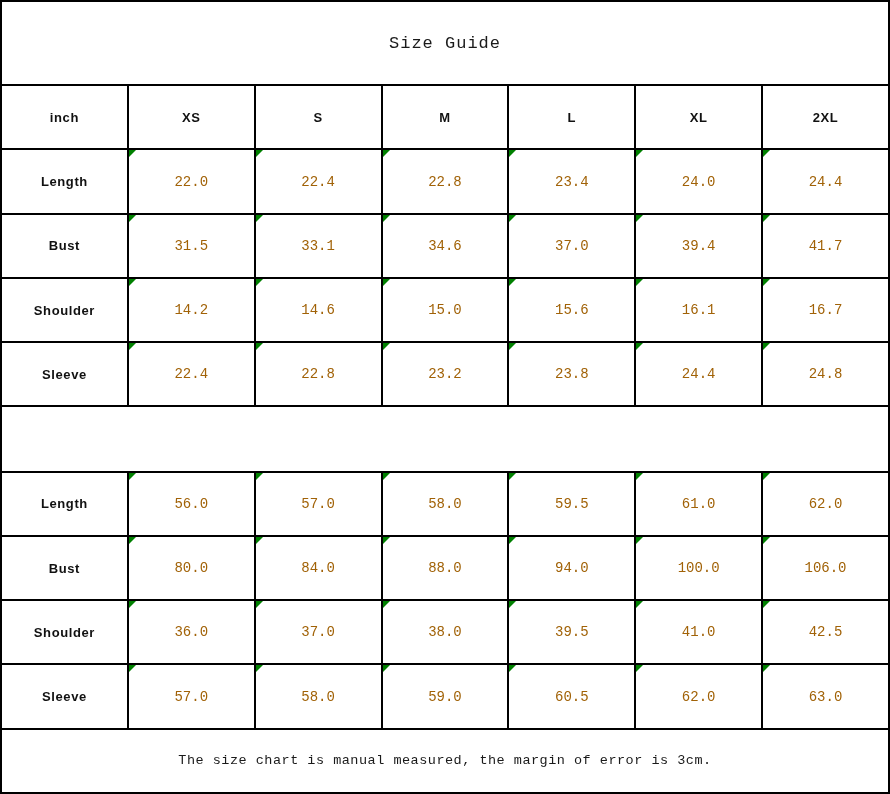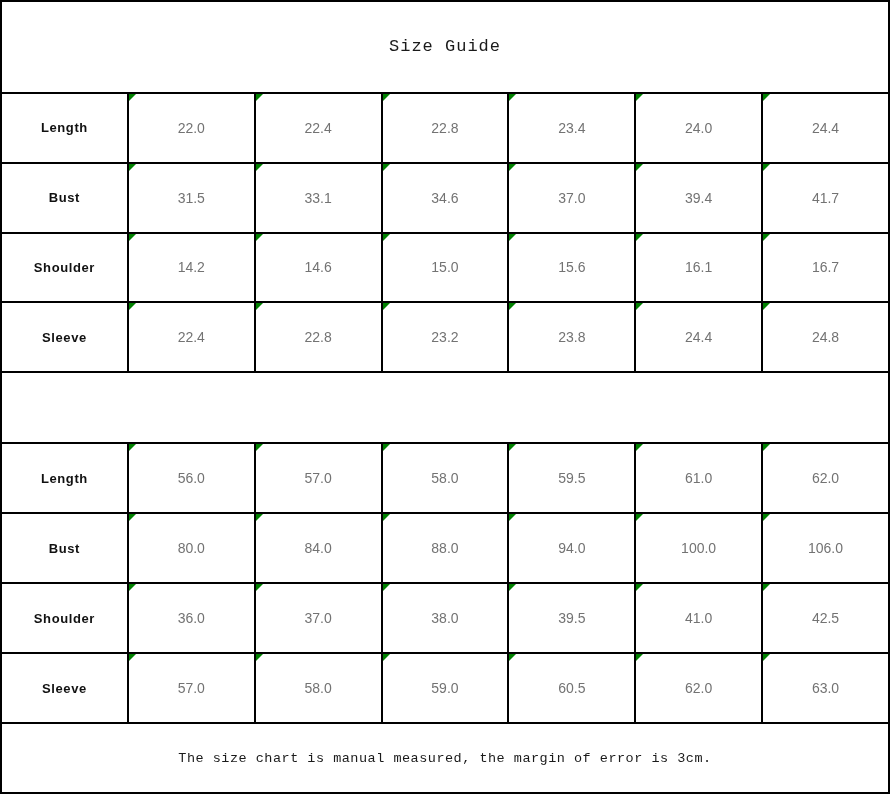--- a/index.html
+++ b/index.html
@@ -41,21 +41,22 @@
   .unit-header-cell,
   .size-header-cell,
   .label-cell {
     font-weight: bold;
     font-size: 13px;
     letter-spacing: 0.6px;
     color: #111;
   }
   .value-cell {
     font-size: 14px;
-    color: #737373;
+    color: #a16207;
+    font-family: Liberation Mono, monospace;
   }
   .corner {
     position: absolute;
     top: 0;
     left: 0;
     width: 0;
     height: 0;
     border-top: 7px solid var(--accent, #008000);
     border-right: 7px solid transparent;
   }
@@ -80,20 +81,29 @@
     <col style="width:14.2858%">
   </colgroup>
 
   <tbody>
     <tr class="title-row">
       <td class="title-cell" colspan="7">Size Guide</td>
     </tr>
   </tbody>
 
   <tbody>
+      <tr>
+        <td class="unit-header-cell">inch</td>
+        <td class="size-header-cell">XS</td>
+        <td class="size-header-cell">S</td>
+        <td class="size-header-cell">M</td>
+        <td class="size-header-cell">L</td>
+        <td class="size-header-cell">XL</td>
+        <td class="size-header-cell">2XL</td>
+      </tr>
       <tr>
         <td class="label-cell">Length</td>
         <td class="value-cell"><span class="corner"></span>22.0</td>
         <td class="value-cell"><span class="corner"></span>22.4</td>
         <td class="value-cell"><span class="corner"></span>22.8</td>
         <td class="value-cell"><span class="corner"></span>23.4</td>
         <td class="value-cell"><span class="corner"></span>24.0</td>
         <td class="value-cell"><span class="corner"></span>24.4</td>
       </tr>
       <tr>

